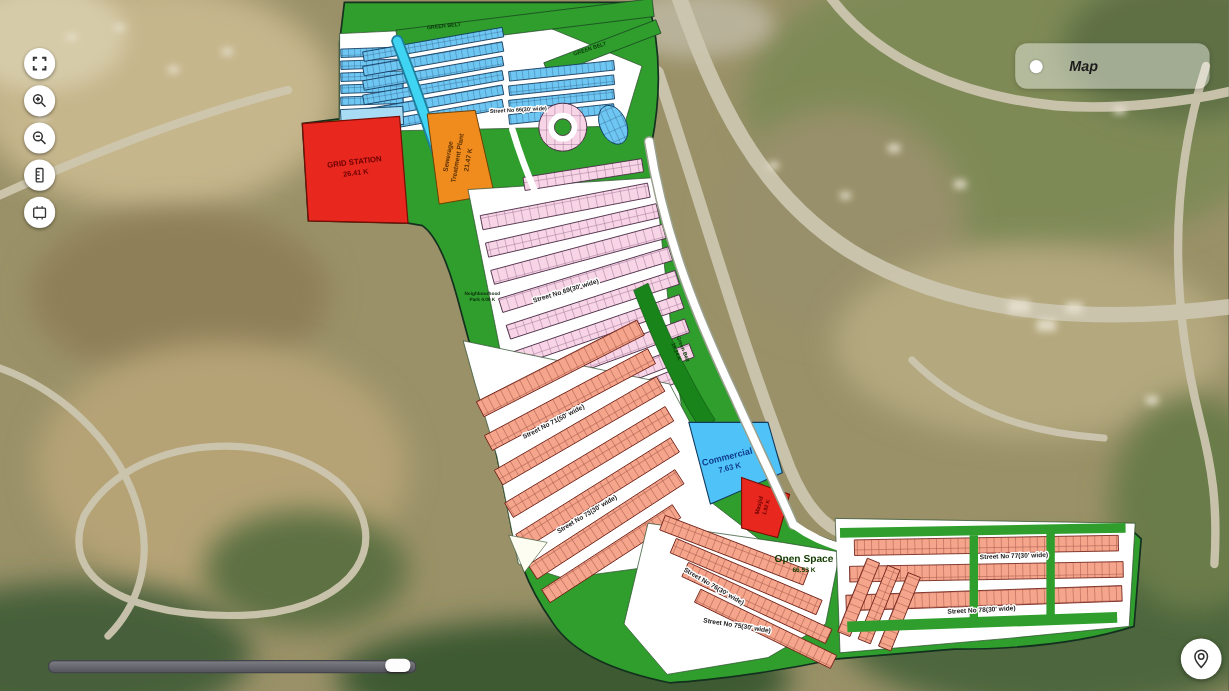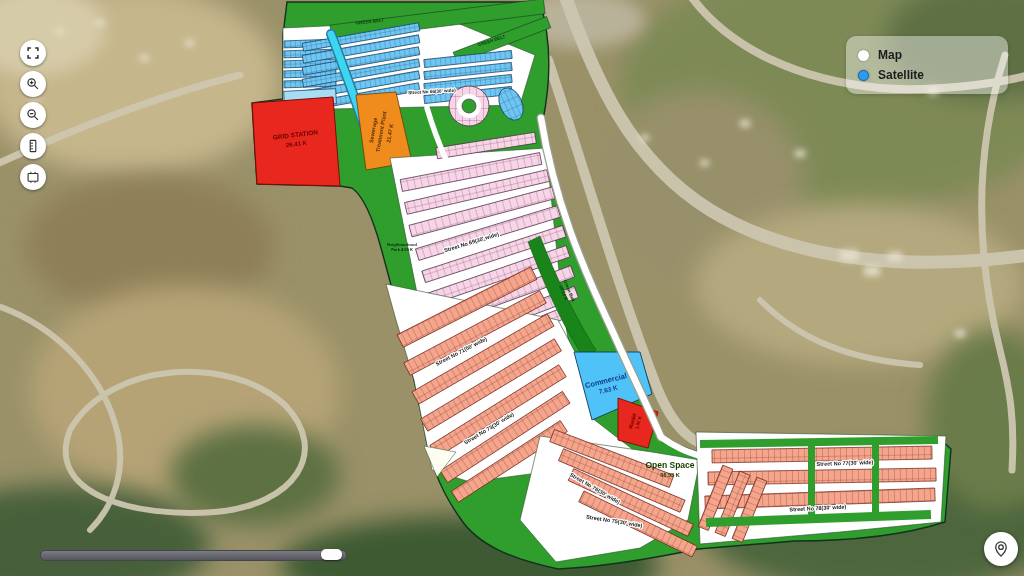--- a/index.html
+++ b/index.html
@@ -9,21 +9,21 @@
   
   .toolbar{position:absolute;left:20px;top:40px;display:flex;flex-direction:column;gap:5px;z-index:20;}
   .tool-btn{width:26px;height:26px;border-radius:50%;background:#fff;border:none;
             box-shadow:0 1px 3px rgba(0,0,0,.45);display:flex;align-items:center;justify-content:center;
             cursor:pointer;padding:0;}
   .tool-btn svg{position:static;display:block;}
   
   .layers{position:absolute;right:16px;top:36px;width:138px;z-index:20;
           background:rgba(255,255,255,.42);border-radius:10px;padding:9px 12px;
           box-shadow:0 1px 4px rgba(0,0,0,.18);}
-  .layer-row{display:flex;align-items:center;gap:9px;padding:3px 0;cursor:pointer;}
+  .layer-row{display:flex;align-items:center;gap:22px;padding:3px 0;cursor:pointer;font-style:italic;}
   .radio{width:11px;height:11px;border-radius:50%;box-shadow:0 0 2px rgba(0,0,0,.4);}
   .radio.off{background:#fff;}
   .radio.on{background:#2d9bf0;border:1px solid #1565c0;box-sizing:border-box;}
   .layer-label{font-size:12px;font-weight:700;color:#1c1c1c;}
   
   .hscroll{position:absolute;left:40px;top:550px;width:305px;height:9px;z-index:20;
            background:linear-gradient(#7c7c84,#55555e);border-radius:5px;border:1px solid #44444c;}
   .hscroll .thumb{position:absolute;left:280px;top:-2px;width:21px;height:11px;background:#fdfdfd;
            border-radius:5px;box-shadow:0 1px 2px rgba(0,0,0,.5);cursor:grab;}
   
@@ -295,24 +295,20 @@
       <path d="M7,5 V2.5 M13,5 V2.5 M7,16 V18.5 M13,16 V18.5" stroke="#333" stroke-width="1.4"></path>
     </svg>
   </button>
 </div>
 
 <div class="layers">
   <div class="layer-row">
     <span class="radio off"></span>
     <span class="layer-label">Map</span>
   </div>
-  <div class="layer-row">
-    <span class="radio on"></span>
-    <span class="layer-label">Satellite</span>
-  </div>
 </div>
 
 <div class="hscroll">
   <div class="thumb"></div>
 </div>
 
 <button class="locate-btn">
   <svg width="18" height="18" viewBox="0 0 24 24">
     <path d="M12,2.5 C8.1,2.5 5,5.6 5,9.5 C5,14.5 12,21.5 12,21.5 S19,14.5 19,9.5 C19,5.6 15.9,2.5 12,2.5 Z" fill="none" stroke="#333" stroke-width="1.7"></path>
     <circle cx="12" cy="9.5" r="3" fill="none" stroke="#333" stroke-width="1.7"></circle>

